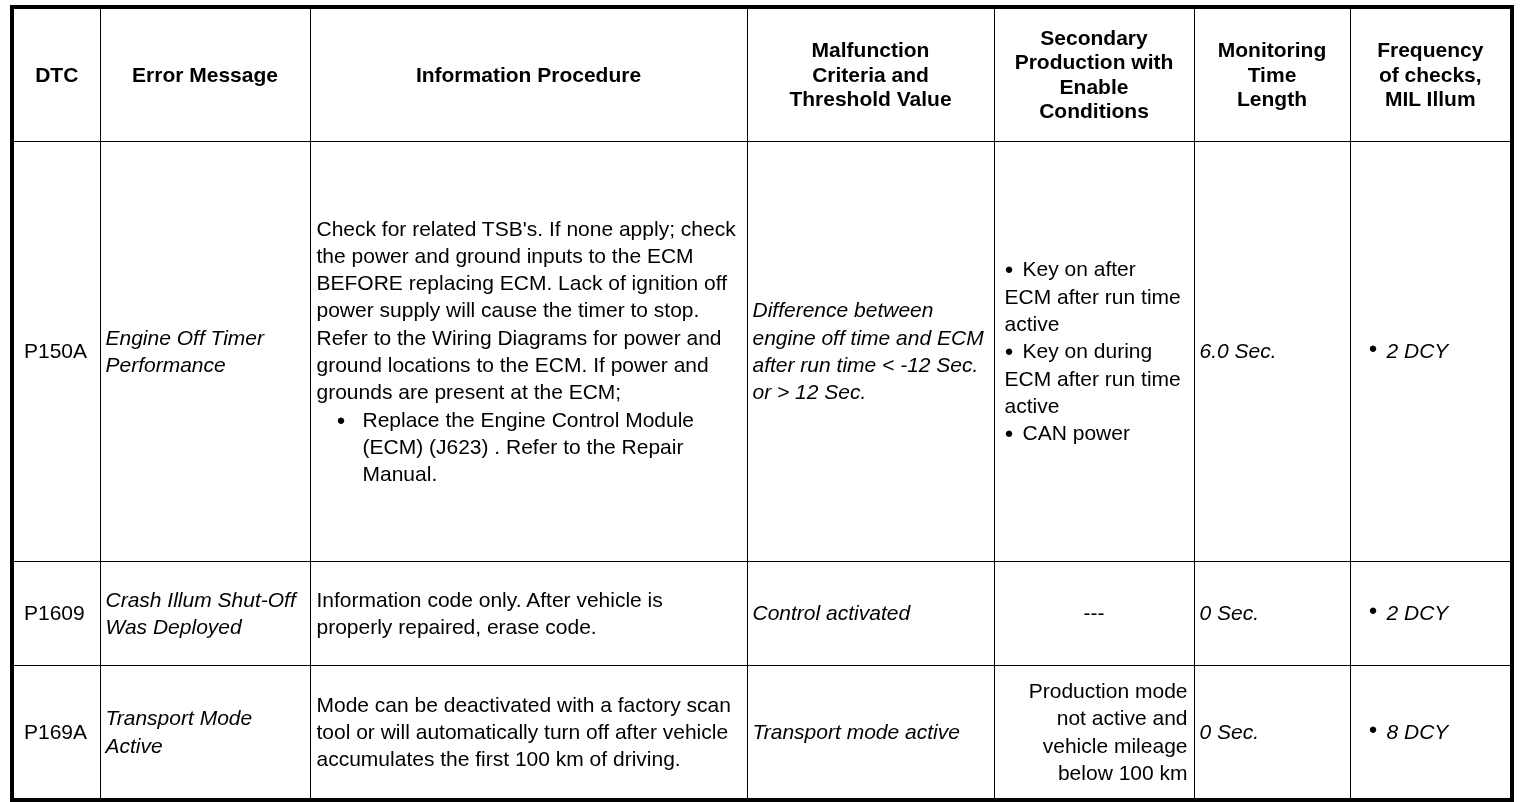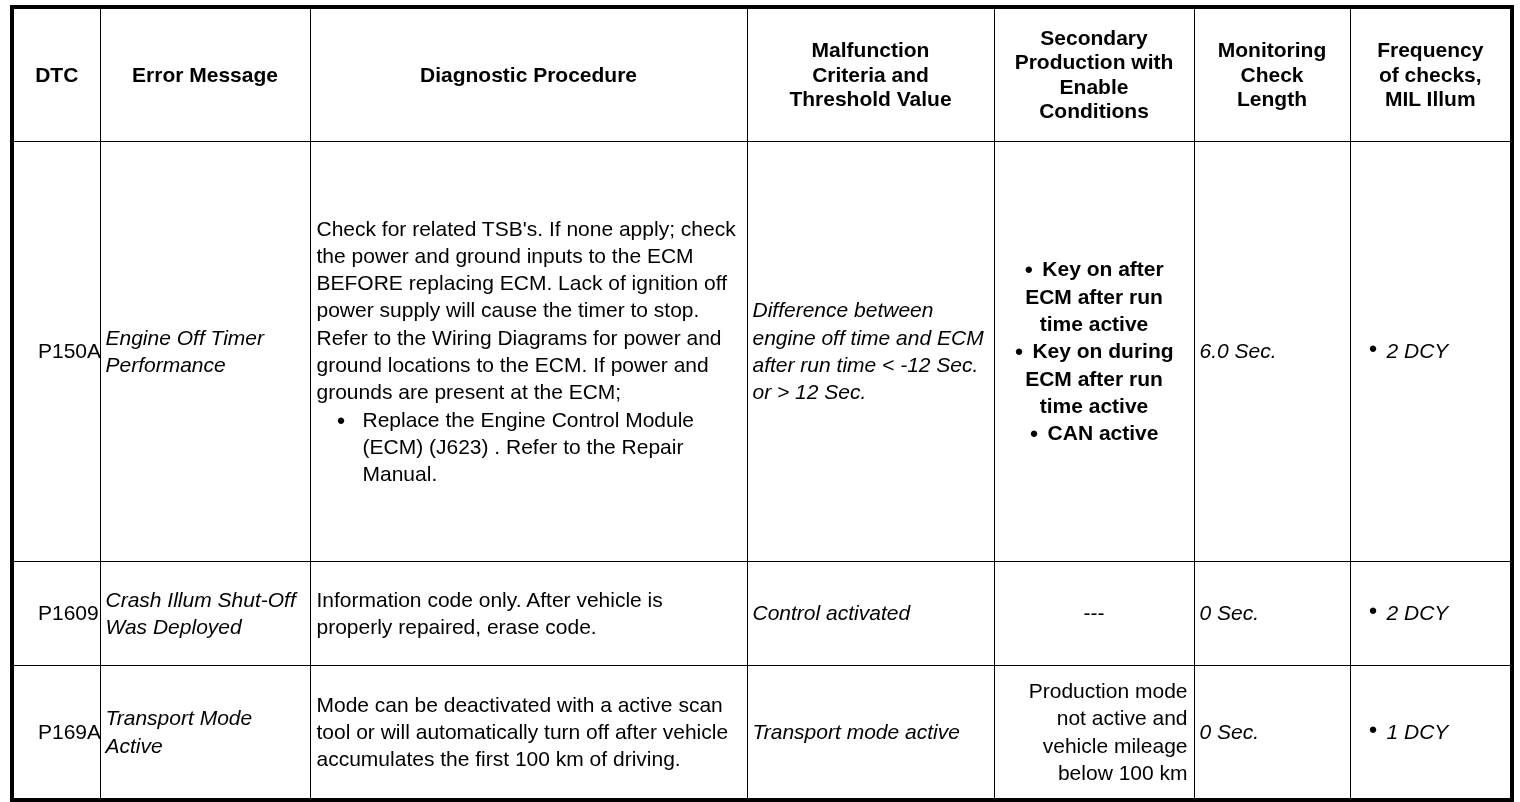--- a/index.html
+++ b/index.html
@@ -67,21 +67,21 @@
   }
   .cell {
     padding: 4px 6px;
   }
   .cell-left   { text-align: left; }
   .cell-center { text-align: right; }
 
   td.v-top  { vertical-align: top; }
   td.v-mid  { vertical-align: middle; }
 
-  .pad-dtc   { padding-left: 24px; padding-right: 2px; }
+  .pad-dtc   { padding-left: 10px; padding-right: 2px; }
   .pad-tight { padding-left: 5px; padding-right: 4px; font-style: italic; }
 
   
   ul.bullets {
     list-style: none;
     margin: 0;
     padding: 0;
   }
   ul.bullets li {
     position: relative;
@@ -96,24 +96,22 @@
   .blist-left li::before {
     content: "\25CF";
     position: absolute;
     left: 20px;
     top: 0;
     font-size: 15px;
     line-height: 1.82;
   }
   
   .blist-center li {
-    text-align: center;
     padding: 0 4px 0 4px;
     margin-bottom: 26px;
-    font-weight: bold;
   }
   .blist-center li:last-child { margin-bottom: 0; }
   .blist-center li .bdot {
     font-size: 15px;
     vertical-align: 2px;
     margin-right: 9px;
   }
   
   .blist-freq li {
     text-align: left;
@@ -151,30 +149,30 @@
         <col class="c-diag">
         <col class="c-malf">
       <col class="c-sec">
         <col class="c-mon">
         <col class="c-freq">
     </colgroup>
     <thead>
       <tr>
         <th class="nowrapish">DTC</th>
         <th class="nowrapish">Error Message</th>
-        <th class="nowrapish">Diagnostic Procedure</th>
+        <th class="nowrapish">Information Procedure</th>
         <th class="nowrapish">Malfunction
 Criteria and
 Threshold Value</th>
         <th class="nowrapish">Secondary
 Production with
 Enable
 Conditions</th>
         <th class="nowrapish">Monitoring
-Check
+Time
 Length</th>
         <th class="nowrapish">Frequency
 of checks,
 MIL Illum</th>
       </tr>
     </thead>
     <tbody>
 
       <tr class="row-tall">
         <td class="v-mid">
@@ -192,21 +190,21 @@
           </div>
         </td>
         <td class="v-mid">
           <div class="cell cell-left pad-tight">Difference between engine off time and ECM after run time &lt; -12 Sec. or &gt; 12 Sec.</div>
         </td>
         <td class="v-mid">
           <div class="cell">
             <ul class="bullets blist-center">
               <li><span class="bdot">●</span><span>Key on after ECM after run time active</span></li>
               <li><span class="bdot">●</span><span>Key on during ECM after run time active</span></li>
-              <li><span class="bdot">●</span><span>CAN active</span></li>
+              <li><span class="bdot">●</span><span>CAN power</span></li>
             </ul>
           </div>
         </td>
         <td class="v-mid">
           <div class="cell cell-left pad-tight">6.0 Sec.</div>
         </td>
         <td class="v-mid">
           <div class="cell">
             <ul class="bullets blist-freq">
               <li>2 DCY</li>
@@ -247,36 +245,36 @@
 
       <tr class="row-last">
         <td class="v-mid">
           <div class="cell cell-left pad-dtc">P169A</div>
         </td>
         <td class="v-mid">
           <div class="cell cell-left pad-tight">Transport Mode Active</div>
         </td>
         <td class="v-mid">
           <div class="cell cell-left">
-            <p class="para">Mode can be deactivated with a active scan tool or will automatically turn off after vehicle accumulates the first 100 km of driving.</p>
+            <p class="para">Mode can be deactivated with a factory scan tool or will automatically turn off after vehicle accumulates the first 100 km of driving.</p>
           </div>
         </td>
         <td class="v-mid">
           <div class="cell cell-left pad-tight">Transport mode active</div>
         </td>
         <td class="v-mid">
           <div class="cell cell-center">Production mode not active and vehicle mileage below 100 km</div>
         </td>
         <td class="v-mid">
           <div class="cell cell-left pad-tight">0 Sec.</div>
         </td>
         <td class="freq-top">
           <div class="cell">
             <ul class="bullets blist-freq">
-              <li>1 DCY</li>
+              <li>8 DCY</li>
             </ul>
           </div>
         </td>
       </tr>
 
     </tbody>
   </table>
 </div>
 
 </body></html>

